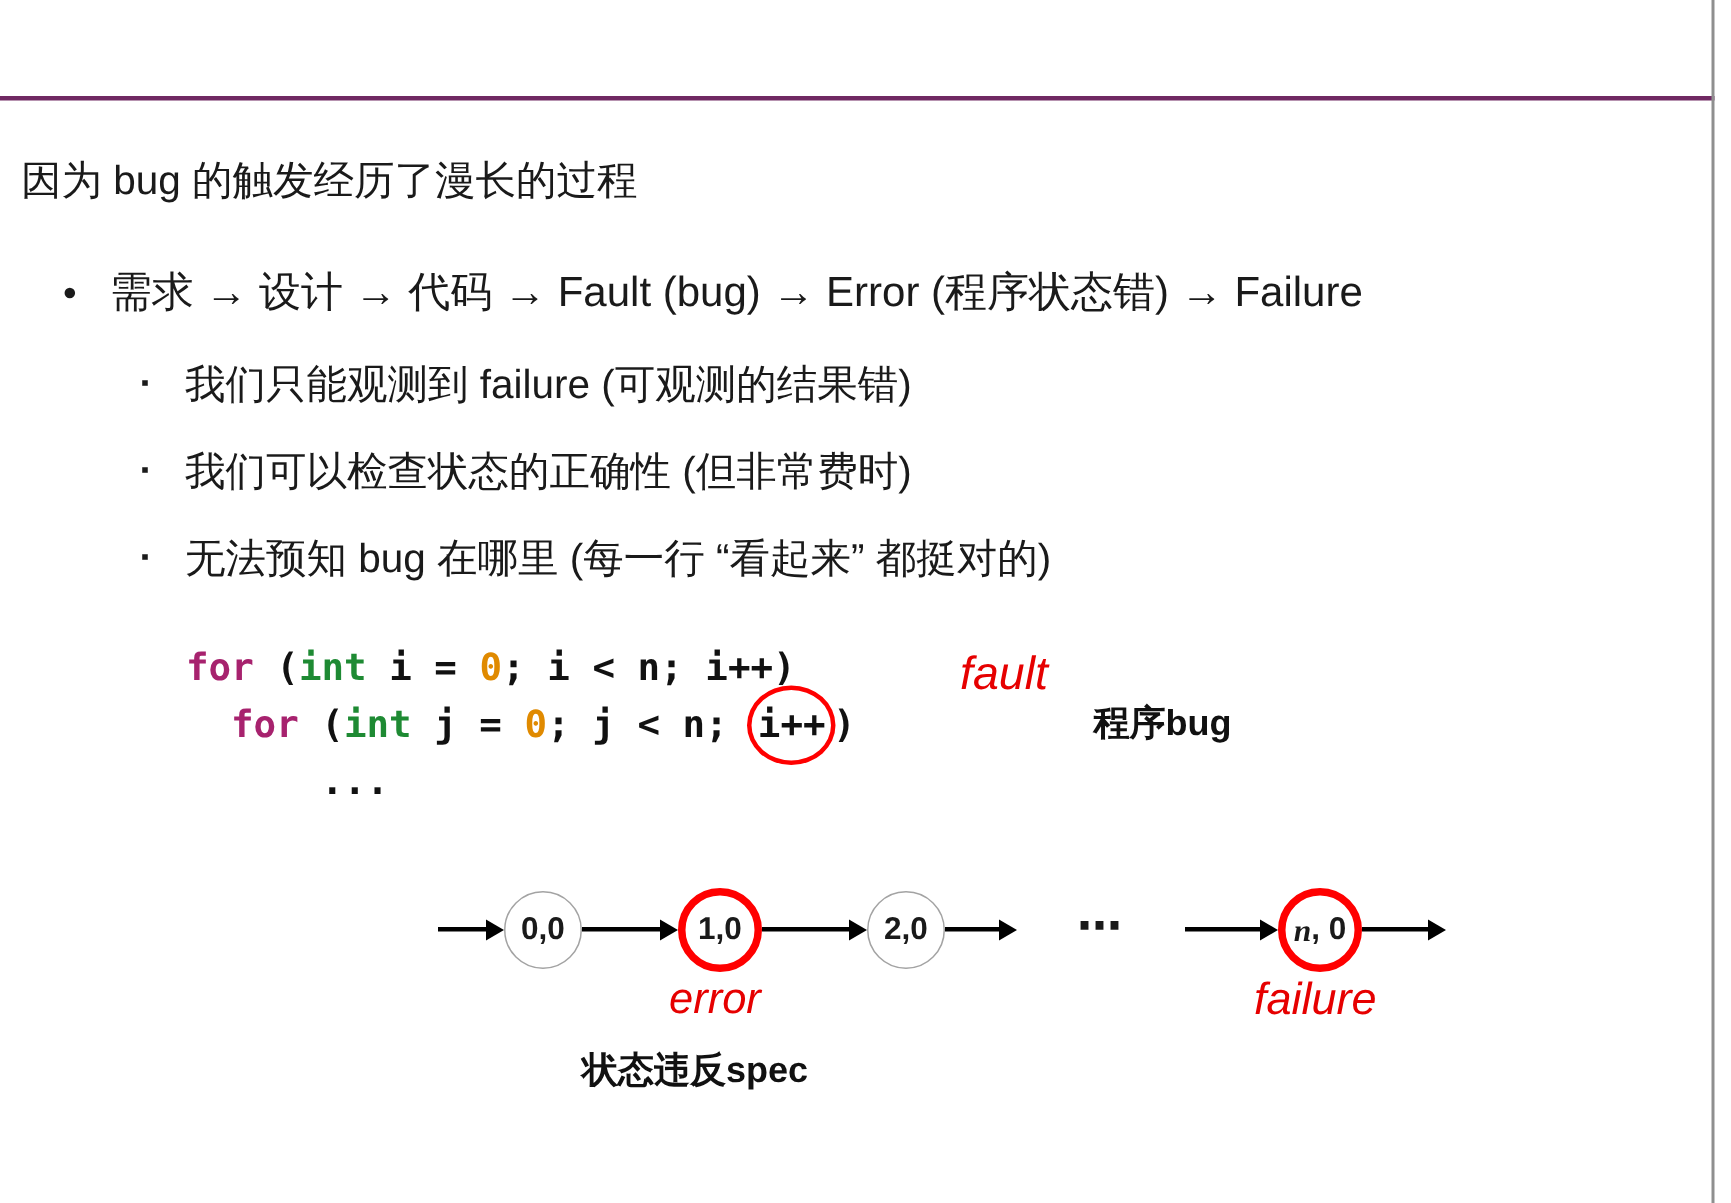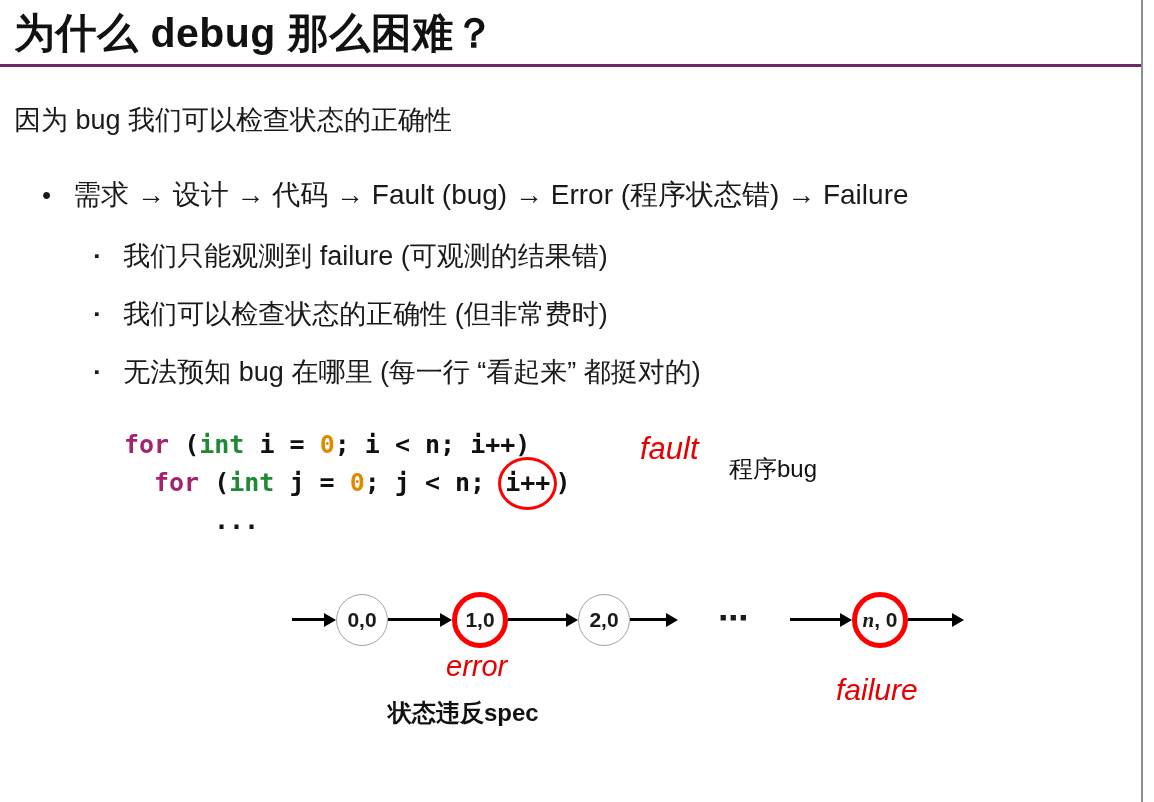--- a/index.html
+++ b/index.html
@@ -19,50 +19,49 @@
   .sub-row .sq{font-size:15px;line-height:36px;}
   .sub1{top:238px;} .sub2{top:296px;} .sub3{top:354px;}
 
   .code{font-family:"DejaVu Sans Mono","Liberation Mono",monospace;font-weight:700;
         font-size:25px;white-space:pre;color:#111;}
   .kw{color:#a7226e;} .type{color:#1e8a33;} .num{color:#e08a00;}
   .cl1{left:124px;top:430px;} .cl2{left:154px;top:468px;} .cl3{left:214px;top:506px;}
   .circled{border:3px solid #f00;border-radius:50%;padding:8px 4px 10px;margin:0 -2px;}
 
   .fault{left:640px;top:431px;font-size:31px;font-style:italic;color:#e60000;}
-  .fault-note{left:729px;top:453px;font-size:24px;font-weight:400;color:#111;}
+  .fault-note{left:729px;top:466px;font-size:24px;font-weight:700;color:#111;}
 
   .arrow{height:3px;background:#000;}
   .arrow::after{content:"";position:absolute;right:-12px;top:-5.5px;width:0;height:0;
     border-left:12px solid #000;border-top:7px solid transparent;border-bottom:7px solid transparent;}
   .node{border-radius:50%;background:#fff;display:flex;align-items:center;justify-content:center;
         font-size:21px;font-weight:600;box-sizing:border-box;}
   .node.normal{border:1px solid #a3a3a3;width:52px;height:52px;}
   .node.bad{border:5px solid #f00;width:56px;height:56px;}
   .n1{left:336px;top:594px;} .n2{left:452px;top:592px;} .n3{left:578px;top:594px;} .n4{left:852px;top:592px;}
   .a1{left:292px;top:618px;width:32px;} .a2{left:388px;top:618px;width:52px;}
   .a3{left:508px;top:618px;width:58px;} .a4{left:630px;top:618px;width:36px;}
   .a5{left:790px;top:618px;width:50px;} .a6{left:908px;top:618px;width:44px;}
   .ellipsis{left:718px;top:600px;font-size:30px;font-weight:700;letter-spacing:2px;}
   .mathvar{font-family:"Liberation Serif","DejaVu Serif",serif;font-style:italic;}
   .err-label{left:446px;top:650px;font-size:29px;font-style:italic;color:#e60000;}
-  .fail-label{left:836px;top:673px;font-size:30px;font-style:italic;color:#e60000;}
+  .fail-label{left:836px;top:650px;font-size:30px;font-style:italic;color:#e60000;}
   .caption{font-size:24px;font-weight:700;color:#111;text-align:center;}
   .cap1{left:388px;top:697px;} .cap2{left:783px;top:697px;}
 </style>
 </head>
 <body>
 
 <div class="slide">
 
-  <h1 class="abs title">为什么 debug 那么困难？</h1>
   <div class="abs divider"></div>
   <div class="abs right-edge"></div>
 
-  <div class="abs intro">因为 bug 我们可以检查状态的正确性</div>
+  <div class="abs intro">因为 bug 的触发经历了漫长的过程</div>
 
   <div class="abs row chain-row">
     <span class="dot">•</span>
     <span>需求 → 设计 → 代码 → Fault (bug) → Error (程序状态错) → Failure</span>
   </div>
 
   <div class="abs row sub-row sub1">
     <span class="sq">▪</span>
     <span>我们只能观测到 failure (可观测的结果错)</span>
   </div>

